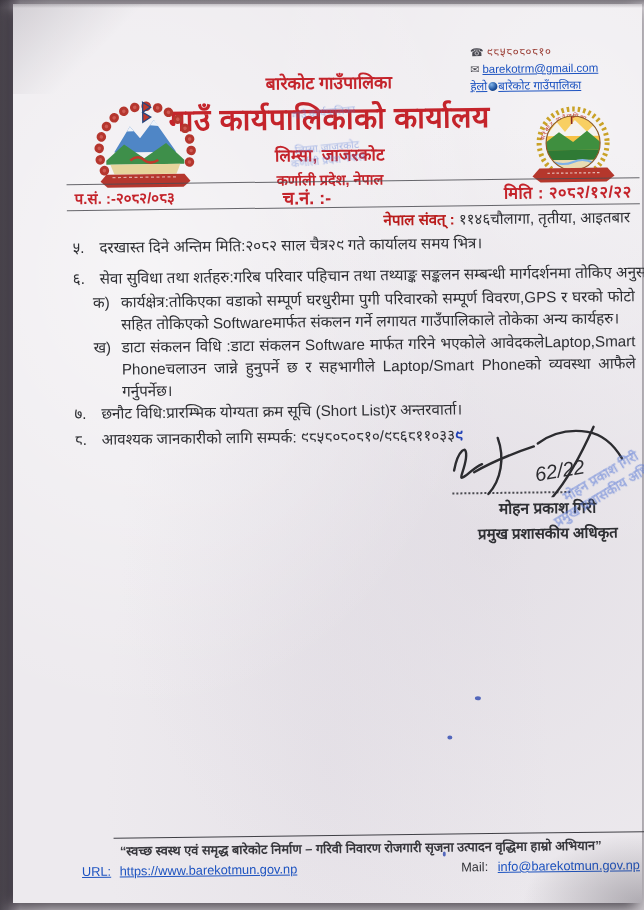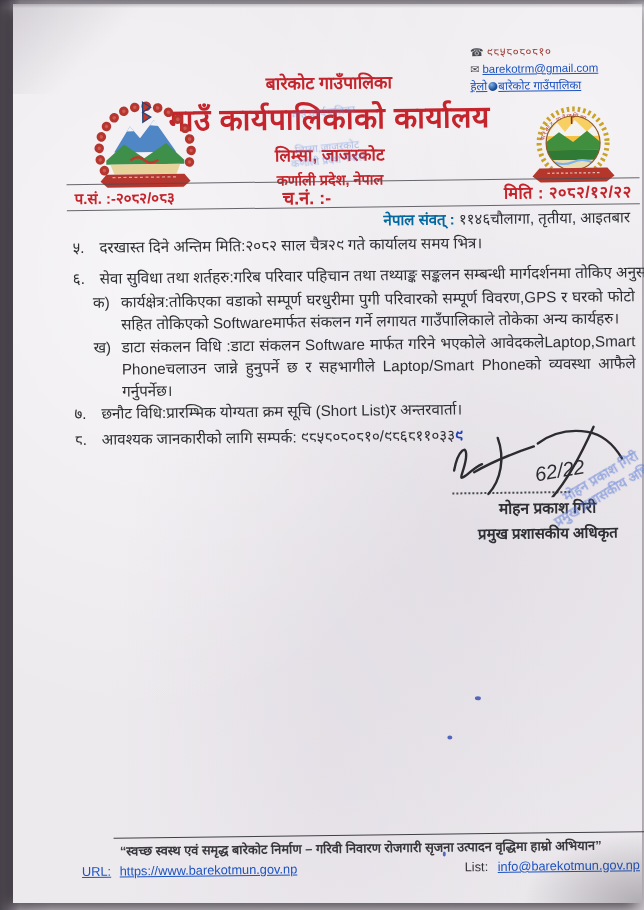--- a/index.html
+++ b/index.html
@@ -48,21 +48,21 @@
   .head-stamp .s1{margin-top:8px;}
   .head-stamp .s2{margin-top:22px;}
 
   .hr{position:absolute;left:56px;right:0;border-top:1.8px solid #4c4c52;opacity:.85;}
   .hr1{top:177px;}
   .hr2{top:203px;left:56px;}
   .meta-ref{position:absolute;left:64px;top:181px;font-size:15px;color:#c4242b;font-weight:600;}
   .meta-ch{position:absolute;left:272px;top:181px;font-size:18px;color:#c4242b;font-weight:600;}
   .meta-date{position:absolute;right:8px;top:179px;font-size:16.5px;color:#c4242b;font-weight:600;letter-spacing:.5px;}
   .sambat{position:absolute;right:10px;top:206px;font-size:15px;color:#2f3034;}
-  .sambat .lab{color:#0369a1;font-weight:700;}
+  .sambat .lab{color:#b91c1c;font-weight:700;}
 
   
   .bodytext{position:absolute;left:61px;right:6px;top:230px;font-size:15.2px;line-height:22px;color:#2e2f33;font-weight:500;}
   .item{display:flex;}
   .item .num{width:27px;flex:none;}
   .item .txt{flex:1;white-space:nowrap;}
   .sub{display:flex;padding-left:20px;}
   .sub .marker{width:28px;flex:none;}
   .sub .txt{flex:1;white-space:normal;text-align:justify;}
   .mb9{margin-bottom:9px;} .mb2{margin-bottom:2px;} .mb1{margin-bottom:1px;} .mb0{margin-bottom:0;} .mb4{margin-bottom:4px;}
@@ -220,20 +220,20 @@
       <div class="speck" style="left:458px;top:694px;width:6px;height:4px;"></div>
       <div class="speck" style="left:430px;top:733px;width:5px;height:4px;"></div>
       <div class="speck" style="left:424px;top:849px;width:3px;height:5px;"></div>
 
       <div class="hr3"></div>
       <div class="tagline">“स्वच्छ स्वस्थ एवं समृद्ध बारेकोट निर्माण –  गरिवी निवारण रोजगारी सृजना उत्पादन वृद्धिमा हाम्रो अभियान”</div>
       <div class="urlrow">
         <span class="bluelink">URL:</span>
         <span class="bluelink" style="margin-left:5px;">https://www.barekotmun.gov.np</span>
         <span class="mailgrp">
-          <span class="maillab">List:</span>
+          <span class="maillab">Mail:</span>
           <span class="bluelink">info@barekotmun.gov.np</span>
         </span>
       </div>
 
     </div>
   </div>
 </div>
 
 </body></html>

